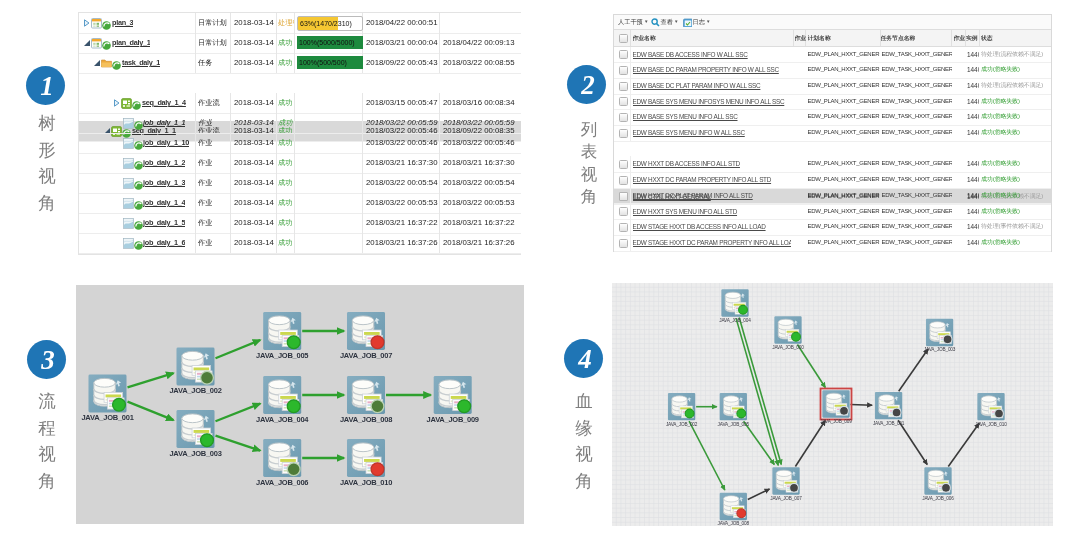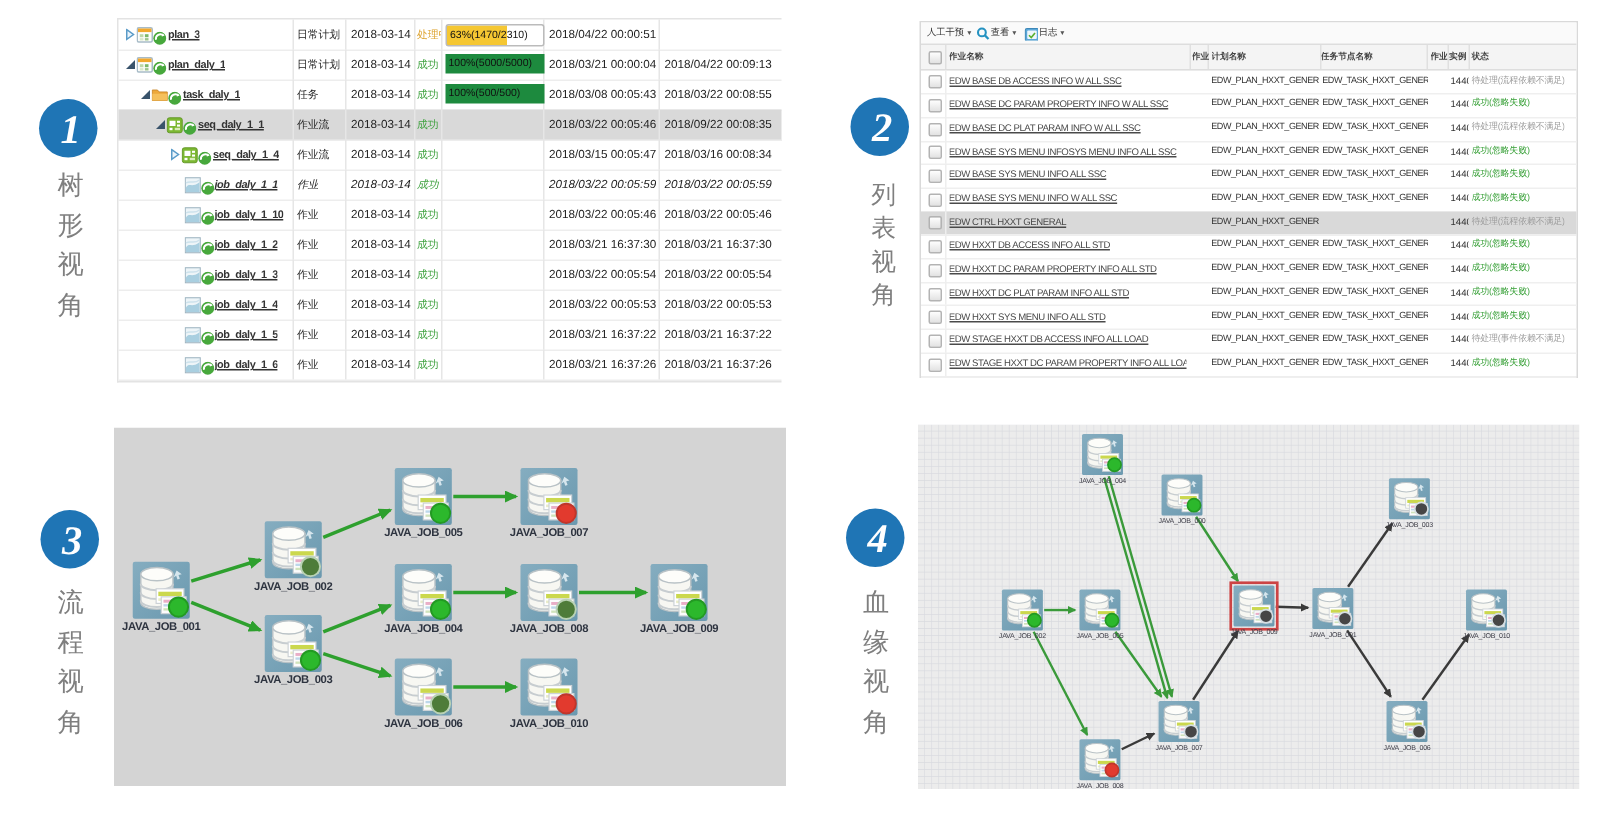--- a/index.html
+++ b/index.html
@@ -11,21 +11,21 @@
     font-family:"Liberation Serif",serif;font-style:italic;font-weight:bold;
     font-size:27px;line-height:40px;}
   .vlab{position:absolute;font-family:"Liberation Serif",serif;color:#7f7f7f;
     font-size:17.5px;line-height:26.5px;text-align:center;width:26px;}
   #p1{left:78px;top:12px;width:442px;height:241px;border:1px solid #e3e3e3;border-right:none;}
   .trow{position:absolute;left:0;width:442px;height:20px;border-bottom:1px solid #ededed;font-size:7.2px;color:#1e1e1e;}
   .dt{font-size:7.8px;}
   .trow .cell{position:absolute;top:0;height:20px;line-height:20px;white-space:nowrap;overflow:hidden;}
   .tname{font-size:7.3px;color:#333;text-decoration:underline;font-weight:bold;letter-spacing:-0.3px;}
   .colsep{position:absolute;top:0;bottom:0;width:1px;background:#e6e6e6;}
-  .hl{background:#d9d9d9;}
+  .hl{background:#d9d9d9;margin-top:48px;}
   .st-ok{color:#3fa23f;}
   .st-run{color:#dda32f;}
   .pbar{position:absolute;top:3px;height:13px;font-size:7px;line-height:13px;color:#111;white-space:nowrap;overflow:hidden;}
   #p2{left:613px;top:14px;width:437px;height:236px;border:1px solid #d9d9d9;background:#fff;}
   #toolbar{position:absolute;left:0;top:0;width:437px;height:14px;background:#fafafa;border-bottom:1px solid #ddd;font-size:6.2px;color:#333;line-height:14px;}
   #lhead{position:absolute;left:0;top:15px;width:437px;height:16px;background:#f4f4f4;border-bottom:1px solid #ddd;font-size:5.8px;color:#444;font-weight:bold;line-height:16px;}
   #lhead .c{white-space:nowrap;overflow:hidden;height:16px;line-height:16px;}
   .lrow{position:absolute;left:0;width:437px;height:15.7px;border-bottom:1px solid #efefef;font-size:6.4px;line-height:15.7px;color:#333;}
   .lrow .c{position:absolute;top:0;height:15.7px;white-space:nowrap;overflow:hidden;}
   .lnk{color:#4a4a4a;text-decoration:underline;letter-spacing:-0.28px;}
@@ -189,21 +189,21 @@
         <use href="#icfolder"></use>
       </svg>
       <svg class="cell" style="left:33.0px;top:8px;" width="9" height="9">
         <use href="#swirl"></use>
       </svg>
       <div class="cell tname" style="left:43.0px;">task_daly_1</div>
       <div class="cell" style="left:119px;">任务</div>
       <div class="cell dt" style="left:155px;">2018-03-14</div>
       <div class="cell st-ok" style="left:199px;width:16px;">成功</div>
       <div class="pbar" style="left:218px;width:64px;background:#1d8a3e;padding-left:2px;">100%(500/500)</div>
-      <div class="cell dt" style="left:287px;">2018/03/08 00:05:43</div>
+      <div class="cell dt" style="left:287px;">2018/09/22 00:05:43</div>
       <div class="cell dt" style="left:364px;">2018/03/22 00:08:55</div>
     </div>
 <div class="trow hl" style="top:60px;">
       <div class="colsep" style="left:116px;"></div>
       <div class="colsep" style="left:151px;"></div>
       <div class="colsep" style="left:197px;"></div>
       <div class="colsep" style="left:215px;"></div>
       <div class="colsep" style="left:283px;"></div>
       <div class="colsep" style="left:360px;"></div>
       <svg class="cell" style="left:24.0px;top:6px;" width="8" height="8">

